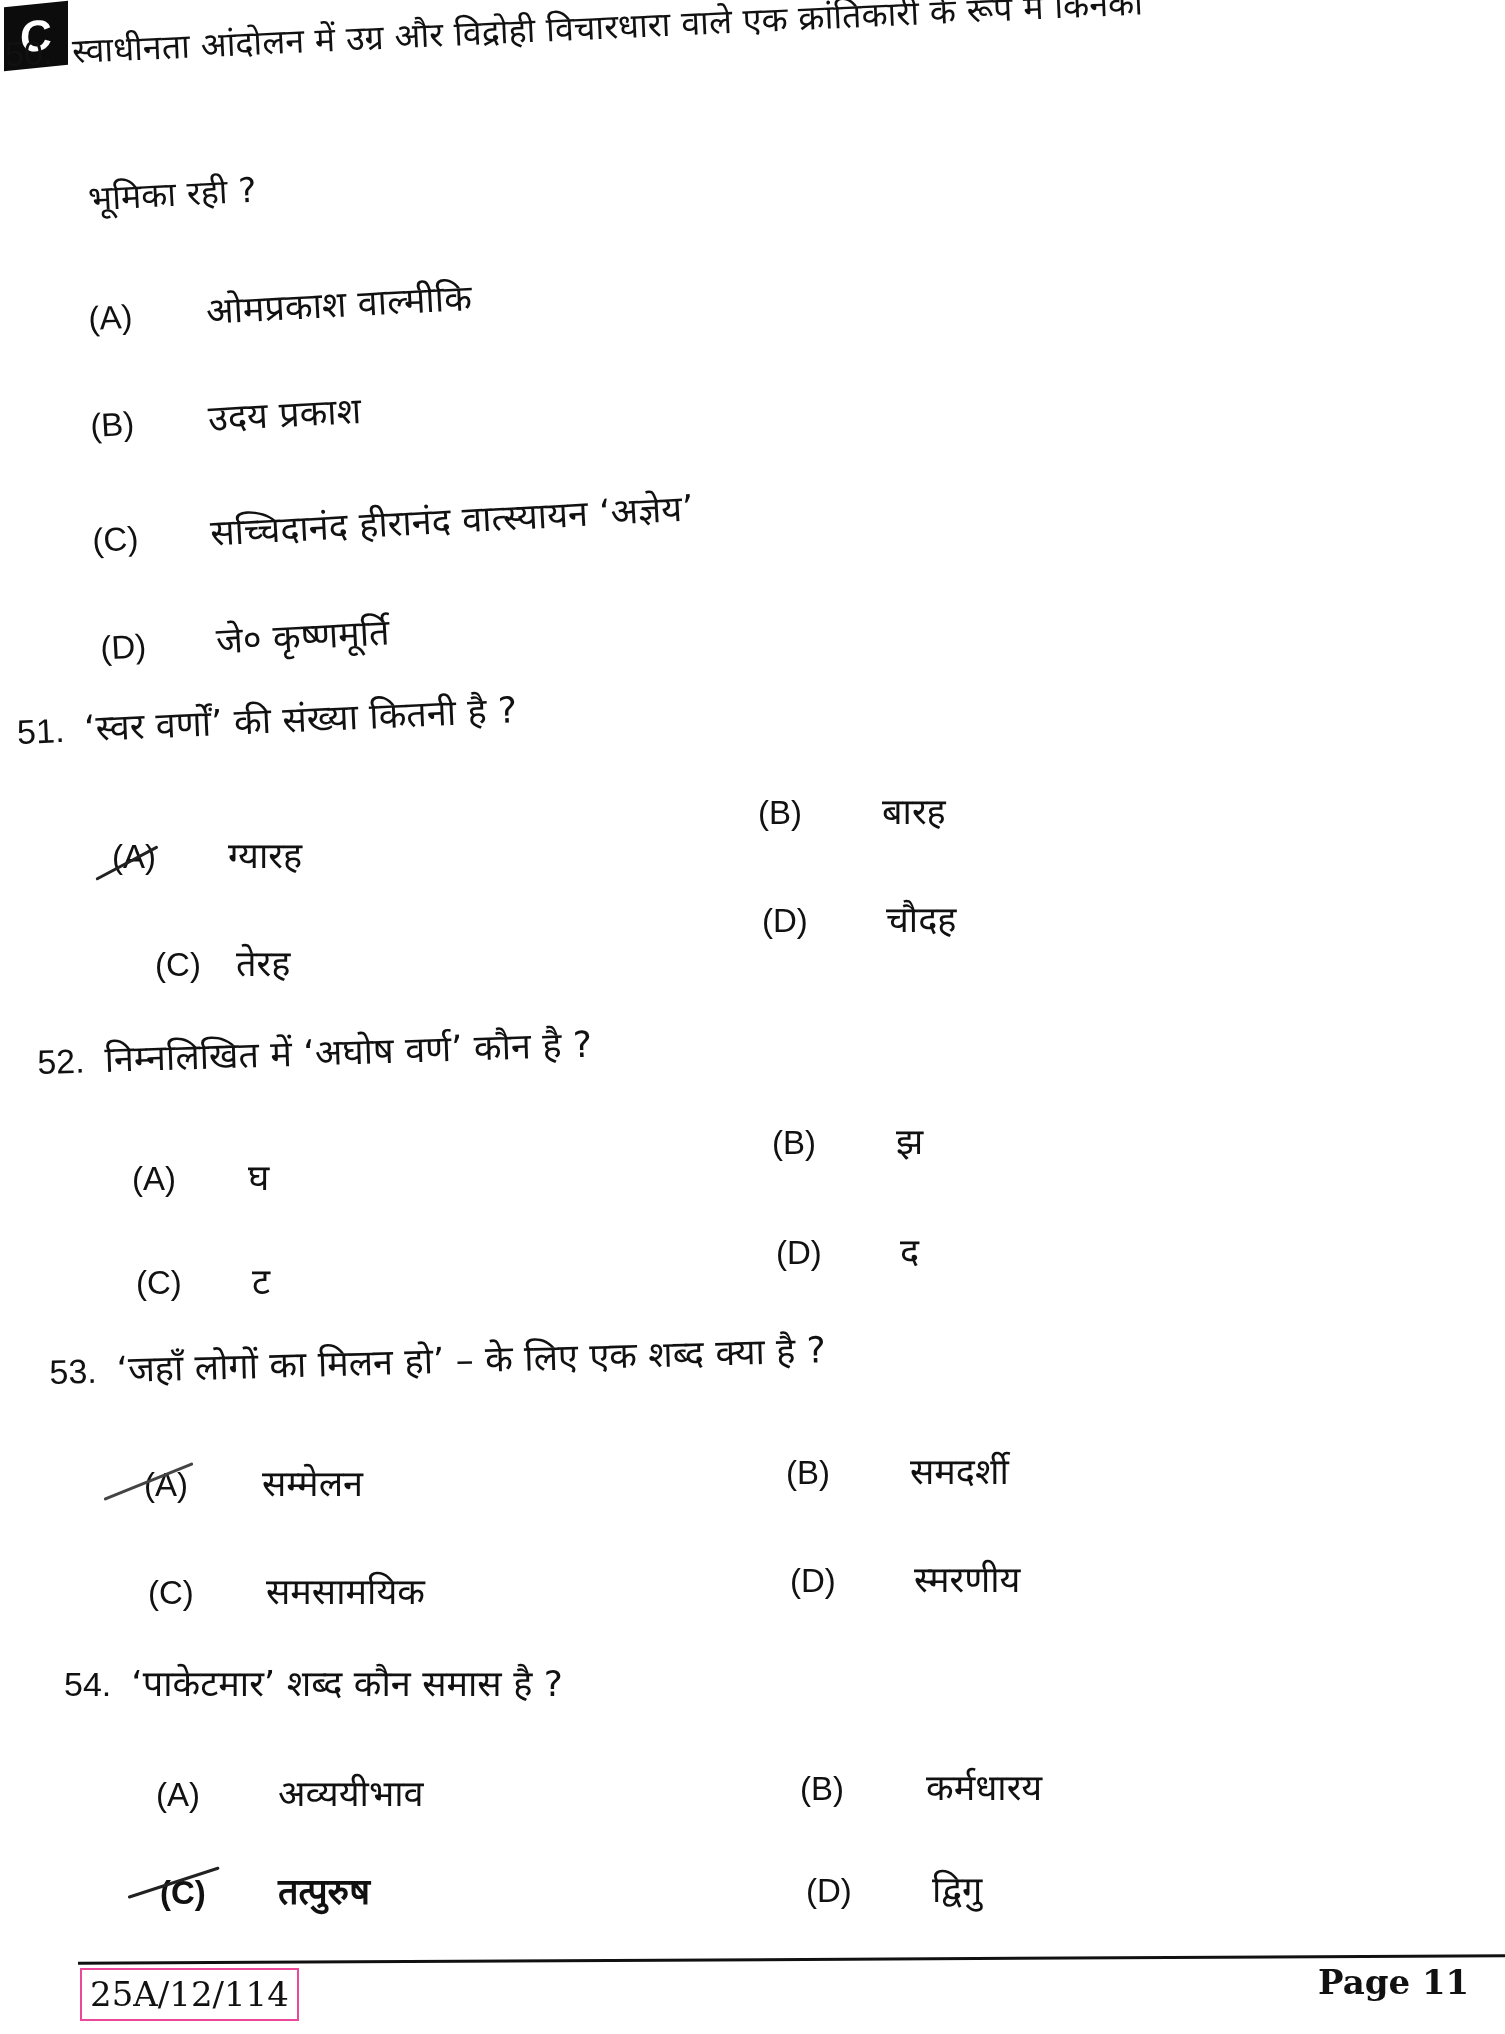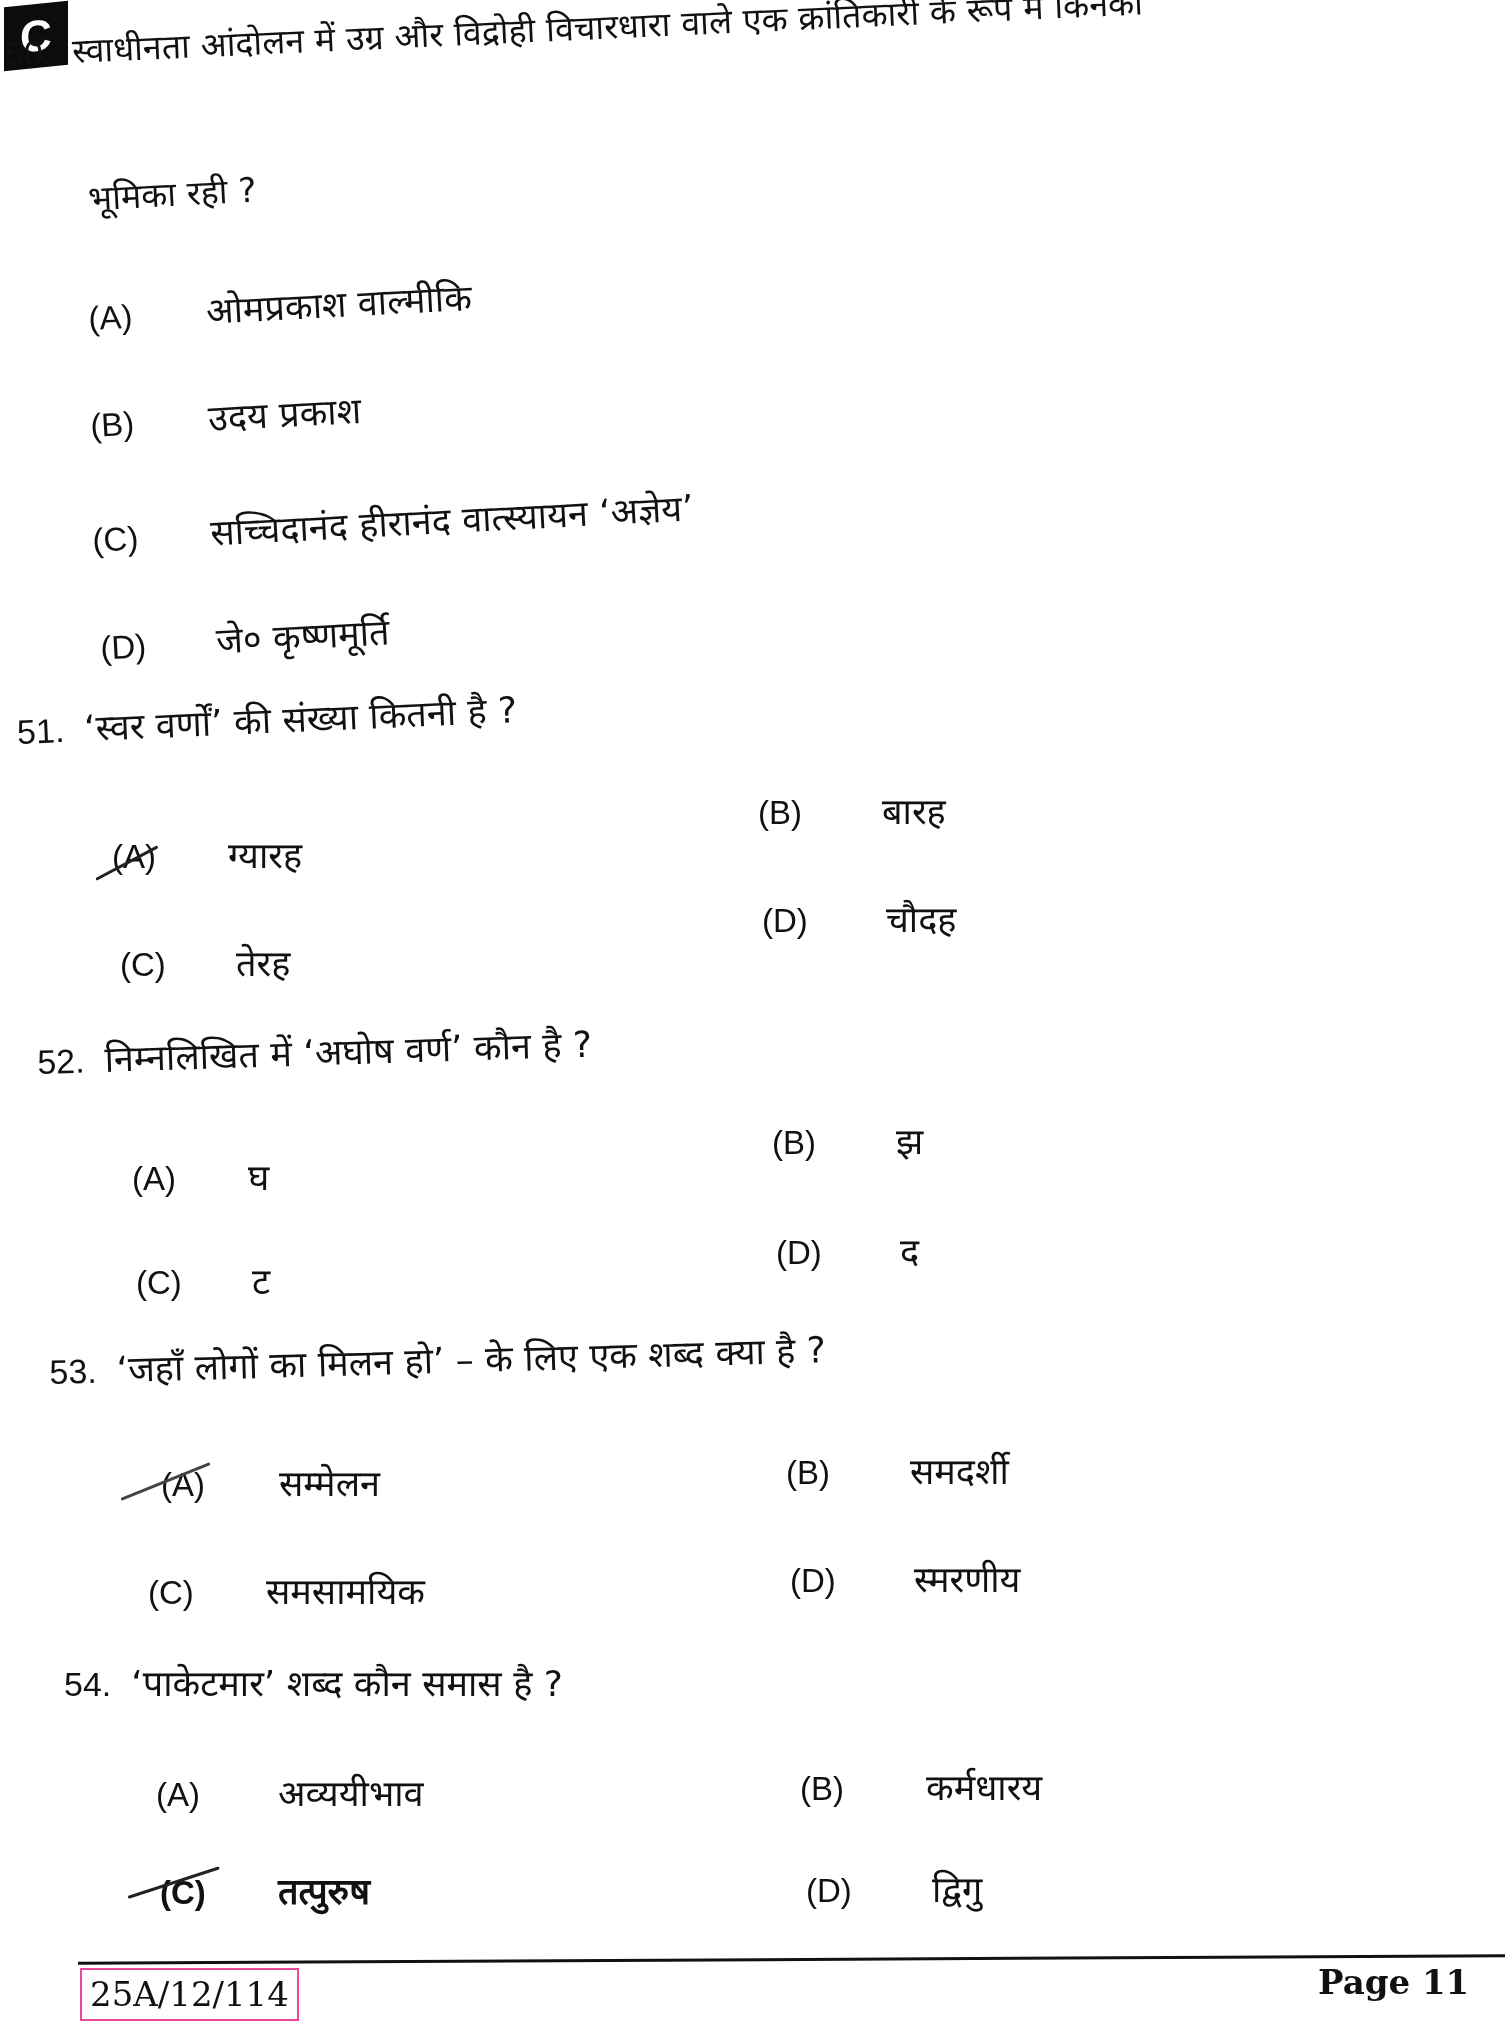--- a/index.html
+++ b/index.html
@@ -149,21 +149,21 @@
     <div class="question" style="left:18px; top:710px; transform:rotate(-2.5deg); transform-origin:left bottom;">
       <span class="q-num">51.</span><span class="q-text">‘स्वर वर्णों’ की संख्या कितनी है ?</span>
     </div>
     <div class="option" style="left:112px; top:830px;">
       <span class="opt-label" style="width:116px;">(A)</span><span class="opt-text">ग्यारह</span>
       <span class="tick-mark" style="left:-16px; top:48px; width:70px; transform:rotate(-28deg);"></span>
     </div>
     <div class="option" style="left:758px; top:786px;">
       <span class="opt-label" style="width:124px;">(B)</span><span class="opt-text">बारह</span>
     </div>
-    <div class="option" style="left:120px; top:938px;">
+    <div class="option" style="left:120px; top:938px;text-align:center;">
       <span class="opt-label" style="width:116px;">(C)</span><span class="opt-text">तेरह</span>
     </div>
     <div class="option" style="left:762px; top:894px;">
       <span class="opt-label" style="width:124px;">(D)</span><span class="opt-text">चौदह</span>
     </div>
   </div>
 
   <div>
     <div class="question" style="left:38px; top:1040px; transform:rotate(-1.8deg); transform-origin:left bottom;">
       <span class="q-num">52.</span><span class="q-text">निम्नलिखित में ‘अघोष वर्ण’ कौन है ?</span>
@@ -179,21 +179,21 @@
     </div>
     <div class="option" style="left:776px; top:1226px;">
       <span class="opt-label" style="width:124px;">(D)</span><span class="opt-text">द</span>
     </div>
   </div>
 
   <div>
     <div class="question" style="left:50px; top:1350px; transform:rotate(-1.6deg); transform-origin:left bottom;">
       <span class="q-num">53.</span><span class="q-text">‘जहाँ लोगों का मिलन हो’ – के लिए एक शब्द क्या है ?</span>
     </div>
-    <div class="option" style="left:144px; top:1458px;margin-left:17px;">
+    <div class="option" style="left:144px; top:1458px;">
       <span class="opt-label" style="width:118px;">(A)</span><span class="opt-text">सम्मेलन</span>
       <span class="tick-mark" style="left:-40px; top:40px; width:96px; transform:rotate(-22deg); background:#444;"></span>
     </div>
     <div class="option" style="left:786px; top:1446px;">
       <span class="opt-label" style="width:124px;">(B)</span><span class="opt-text">समदर्शी</span>
     </div>
     <div class="option" style="left:148px; top:1566px;">
       <span class="opt-label" style="width:118px;">(C)</span><span class="opt-text">समसामयिक</span>
     </div>
     <div class="option" style="left:790px; top:1554px;">

